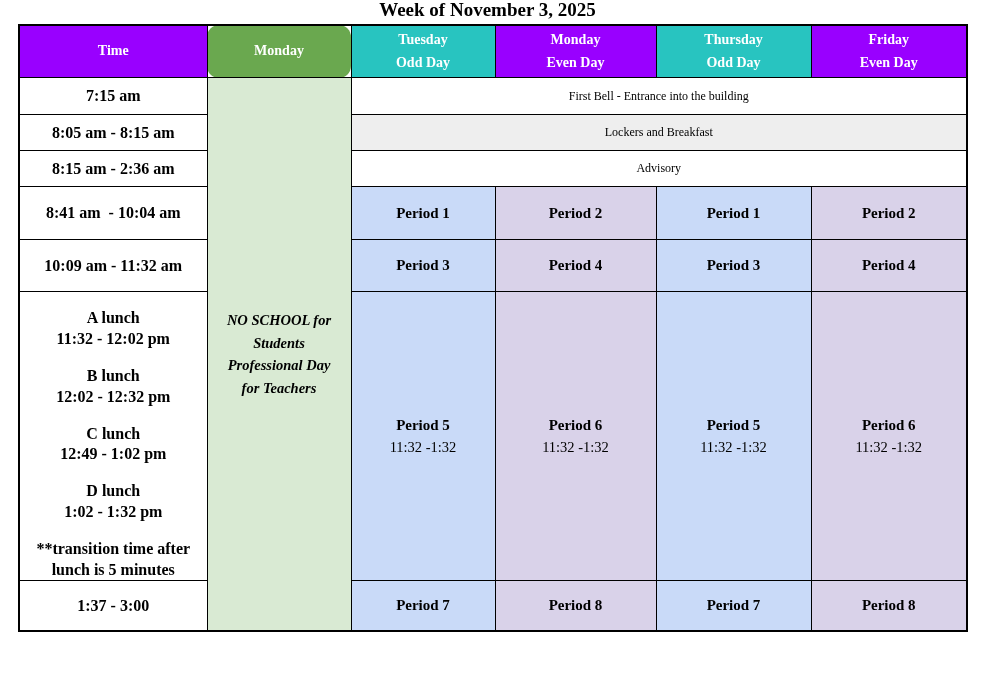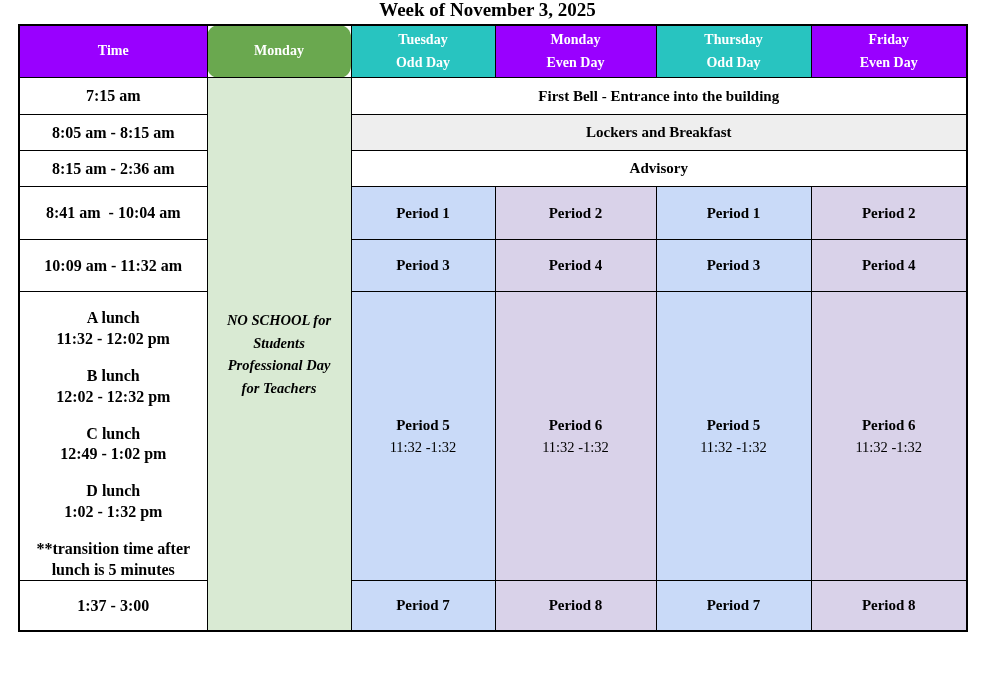--- a/index.html
+++ b/index.html
@@ -50,22 +50,22 @@
   .bg-green  { background: var(--header-green); border-radius: 12px; }
   .bg-cyan   { background: var(--header-cyan); }
   .hd-line { display: block; }
   .time-cell {
     font-weight: 700;
     font-size: 16px;
     white-space: pre-wrap;
     background: #ffffff;
   }
   .span-cell {
-    font-weight: 700;
-    font-size: 15px;
+    font-weight: 400;
+    font-size: 12px;
     background: #ffffff;
   }
   .span-gray { background: var(--row-gray); }
   .mon-col {
     background: var(--monday-light-green);
     font-weight: 700;
     font-style: italic;
     font-size: 14.5px;
     line-height: 1.55;
     vertical-align: middle;

